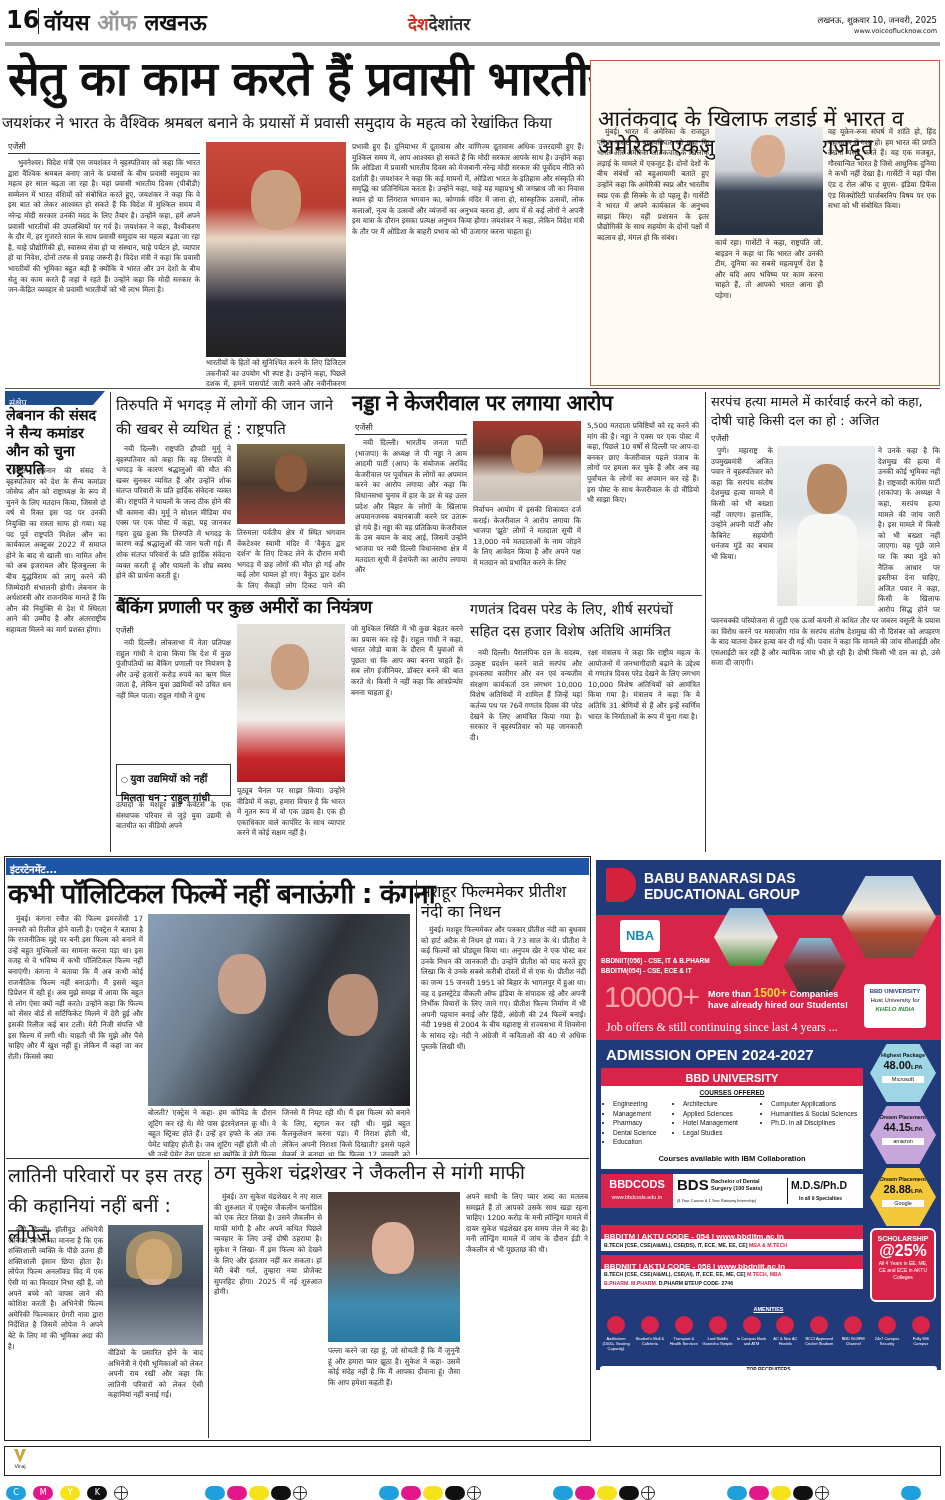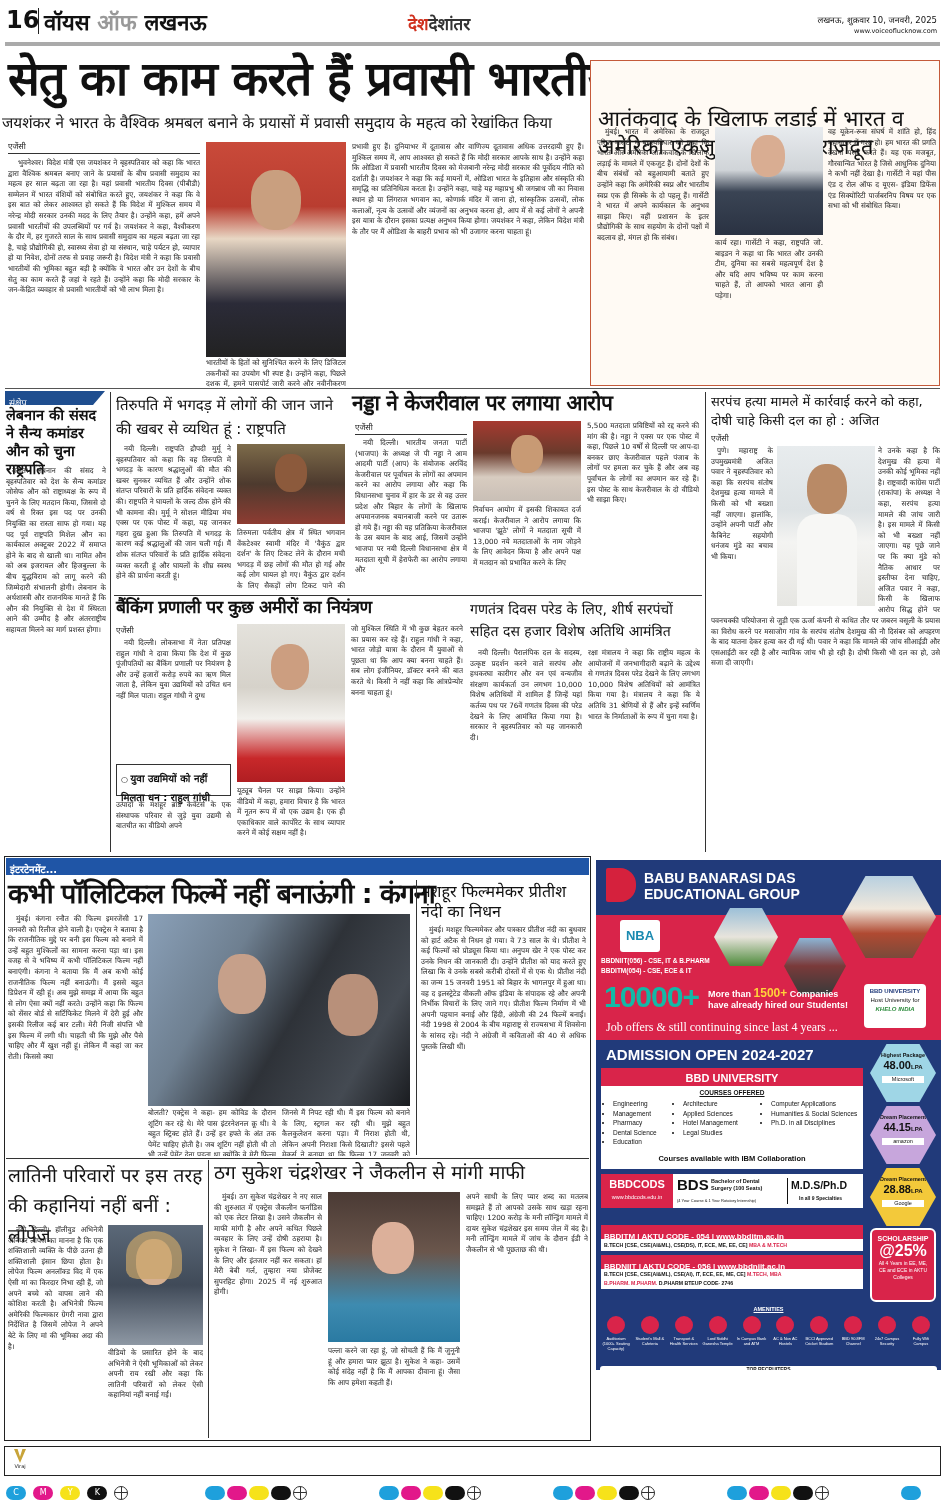--- a/index.html
+++ b/index.html
@@ -157,21 +157,21 @@
   <div class="abs" style="left:118px;top:48px;width:64px;height:58px;background:linear-gradient(180deg,#9cc0d8,#e8e4dc 50%,#4c8a3a);clip-path:polygon(25% 0,75% 0,100% 50%,75% 100%,25% 100%,0 50%);"></div>
   <div class="abs" style="left:188px;top:78px;width:62px;height:56px;background:linear-gradient(180deg,#8cb4d4,#7a3a3a 50%,#3a3a3a);clip-path:polygon(25% 0,75% 0,100% 50%,75% 100%,25% 100%,0 50%);"></div>
   <div class="abs" style="left:246px;top:16px;width:94px;height:82px;background:linear-gradient(180deg,#b8d0e0,#f0e8dc 40%,#b04a32 70%,#7a4a3a);clip-path:polygon(25% 0,75% 0,100% 50%,75% 100%,25% 100%,0 50%);"></div>
   <div class="abs" style="left:24px;top:60px;width:40px;height:32px;background:#fff;border-radius:3px;text-align:center;">
     <span style="color:#1a8ab0;font-weight:bold;font-size:13px;line-height:32px;">NBA</span>
   </div>
   <div class="abs" style="left:5px;top:96px;color:#fff;font-size:6.5px;font-weight:bold;line-height:10px;">
     <div>BBDNIIT(056) - CSE, IT &amp; B.PHARM</div>
     <div>BBDITM(054) - CSE, ECE &amp; IT</div>
   </div>
-  <div class="abs" style="left:8px;top:120px;color:#14b8a6;font-weight:bold;font-size:30px;letter-spacing:-1px;">10000+</div>
+  <div class="abs" style="left:8px;top:120px;color:#fca5a5;font-weight:normal;font-size:30px;letter-spacing:-1px;">10000+</div>
   <div class="abs" style="left:112px;top:128px;color:#fff;font-weight:bold;font-size:9px;line-height:11px;white-space:nowrap;">
     <div><span>More than</span> <span style="color:#ffd23a;font-size:12px;">1500+</span> <span>Companies</span></div>
     <div>have already hired our Students!</div>
   </div>
   <div class="abs" style="left:10px;top:160px;color:#fff;font-family:'Liberation Serif',serif;font-size:12px;white-space:nowrap;">Job offers &amp; still continuing since last 4 years ...</div>
   <div class="abs" style="left:268px;top:124px;width:62px;height:44px;background:#fff;border-radius:4px;text-align:center;font-size:6px;line-height:9px;padding-top:3px;">
     <div style="font-weight:bold;color:#213a7a;">BBD UNIVERSITY</div>
     <div>Host University for</div>
     <div style="font-weight:bold;color:#2a8a3a;font-style:italic;">KHELO INDIA</div>
   </div>

